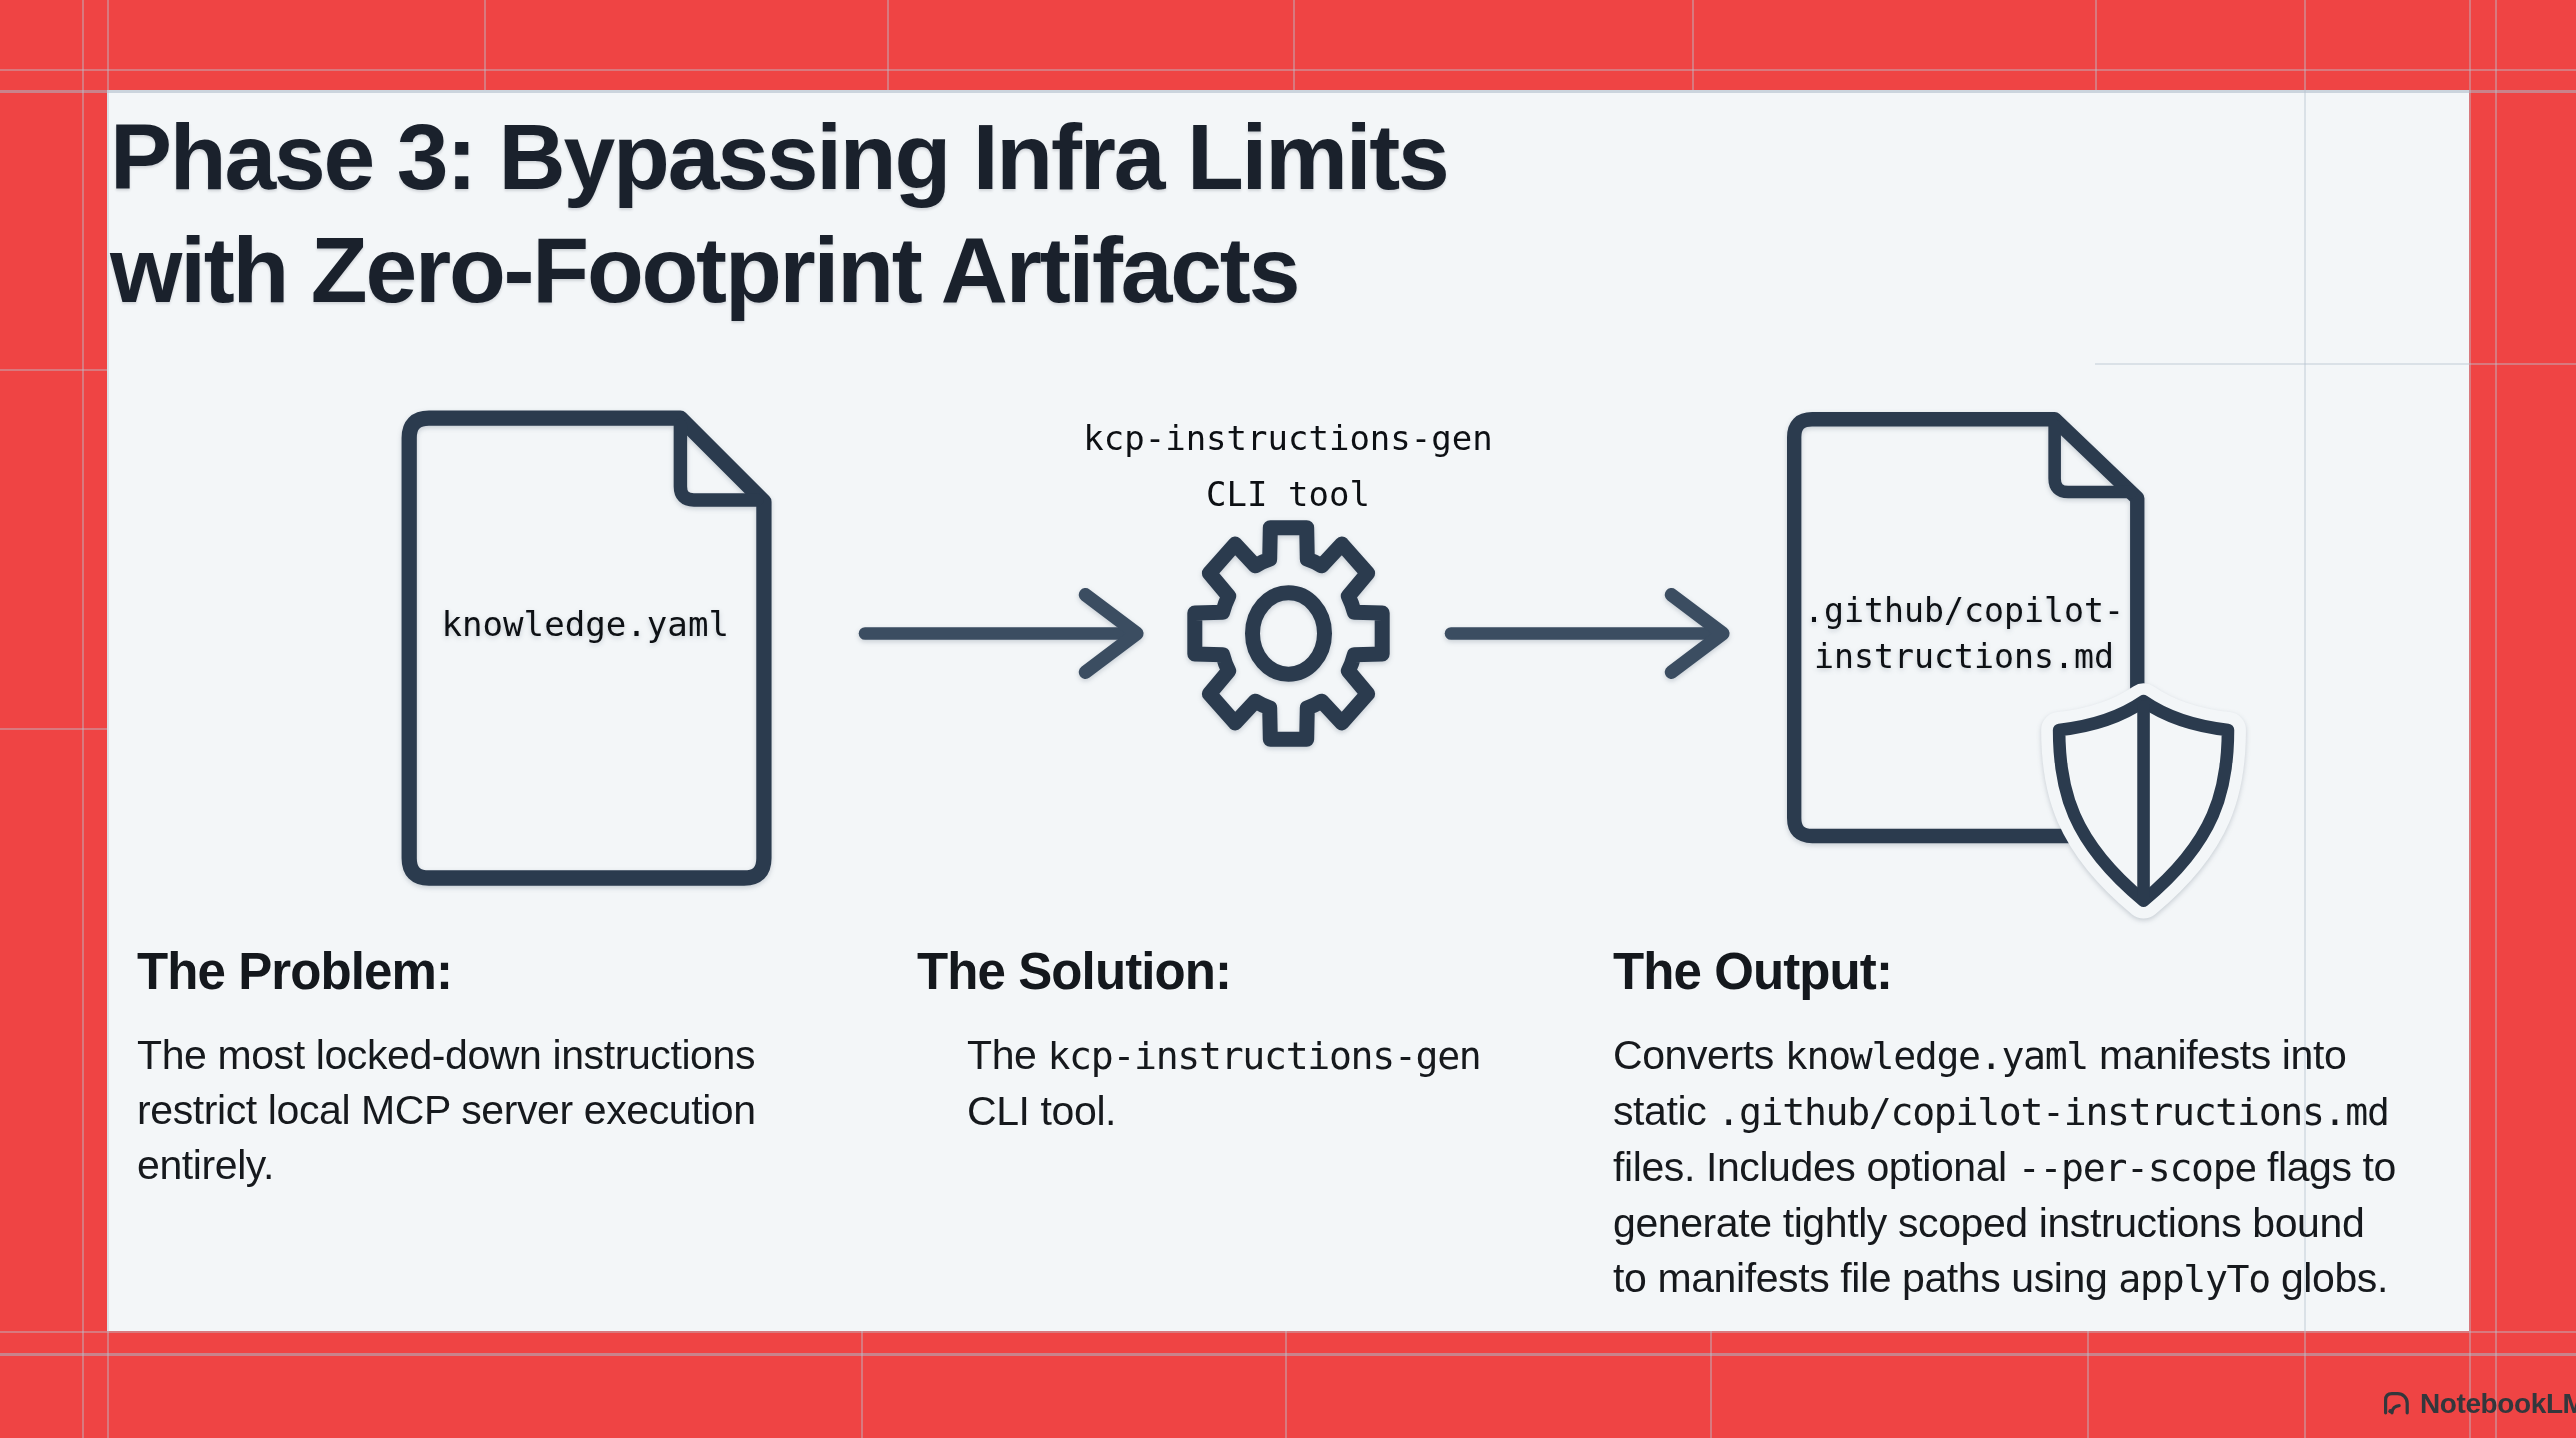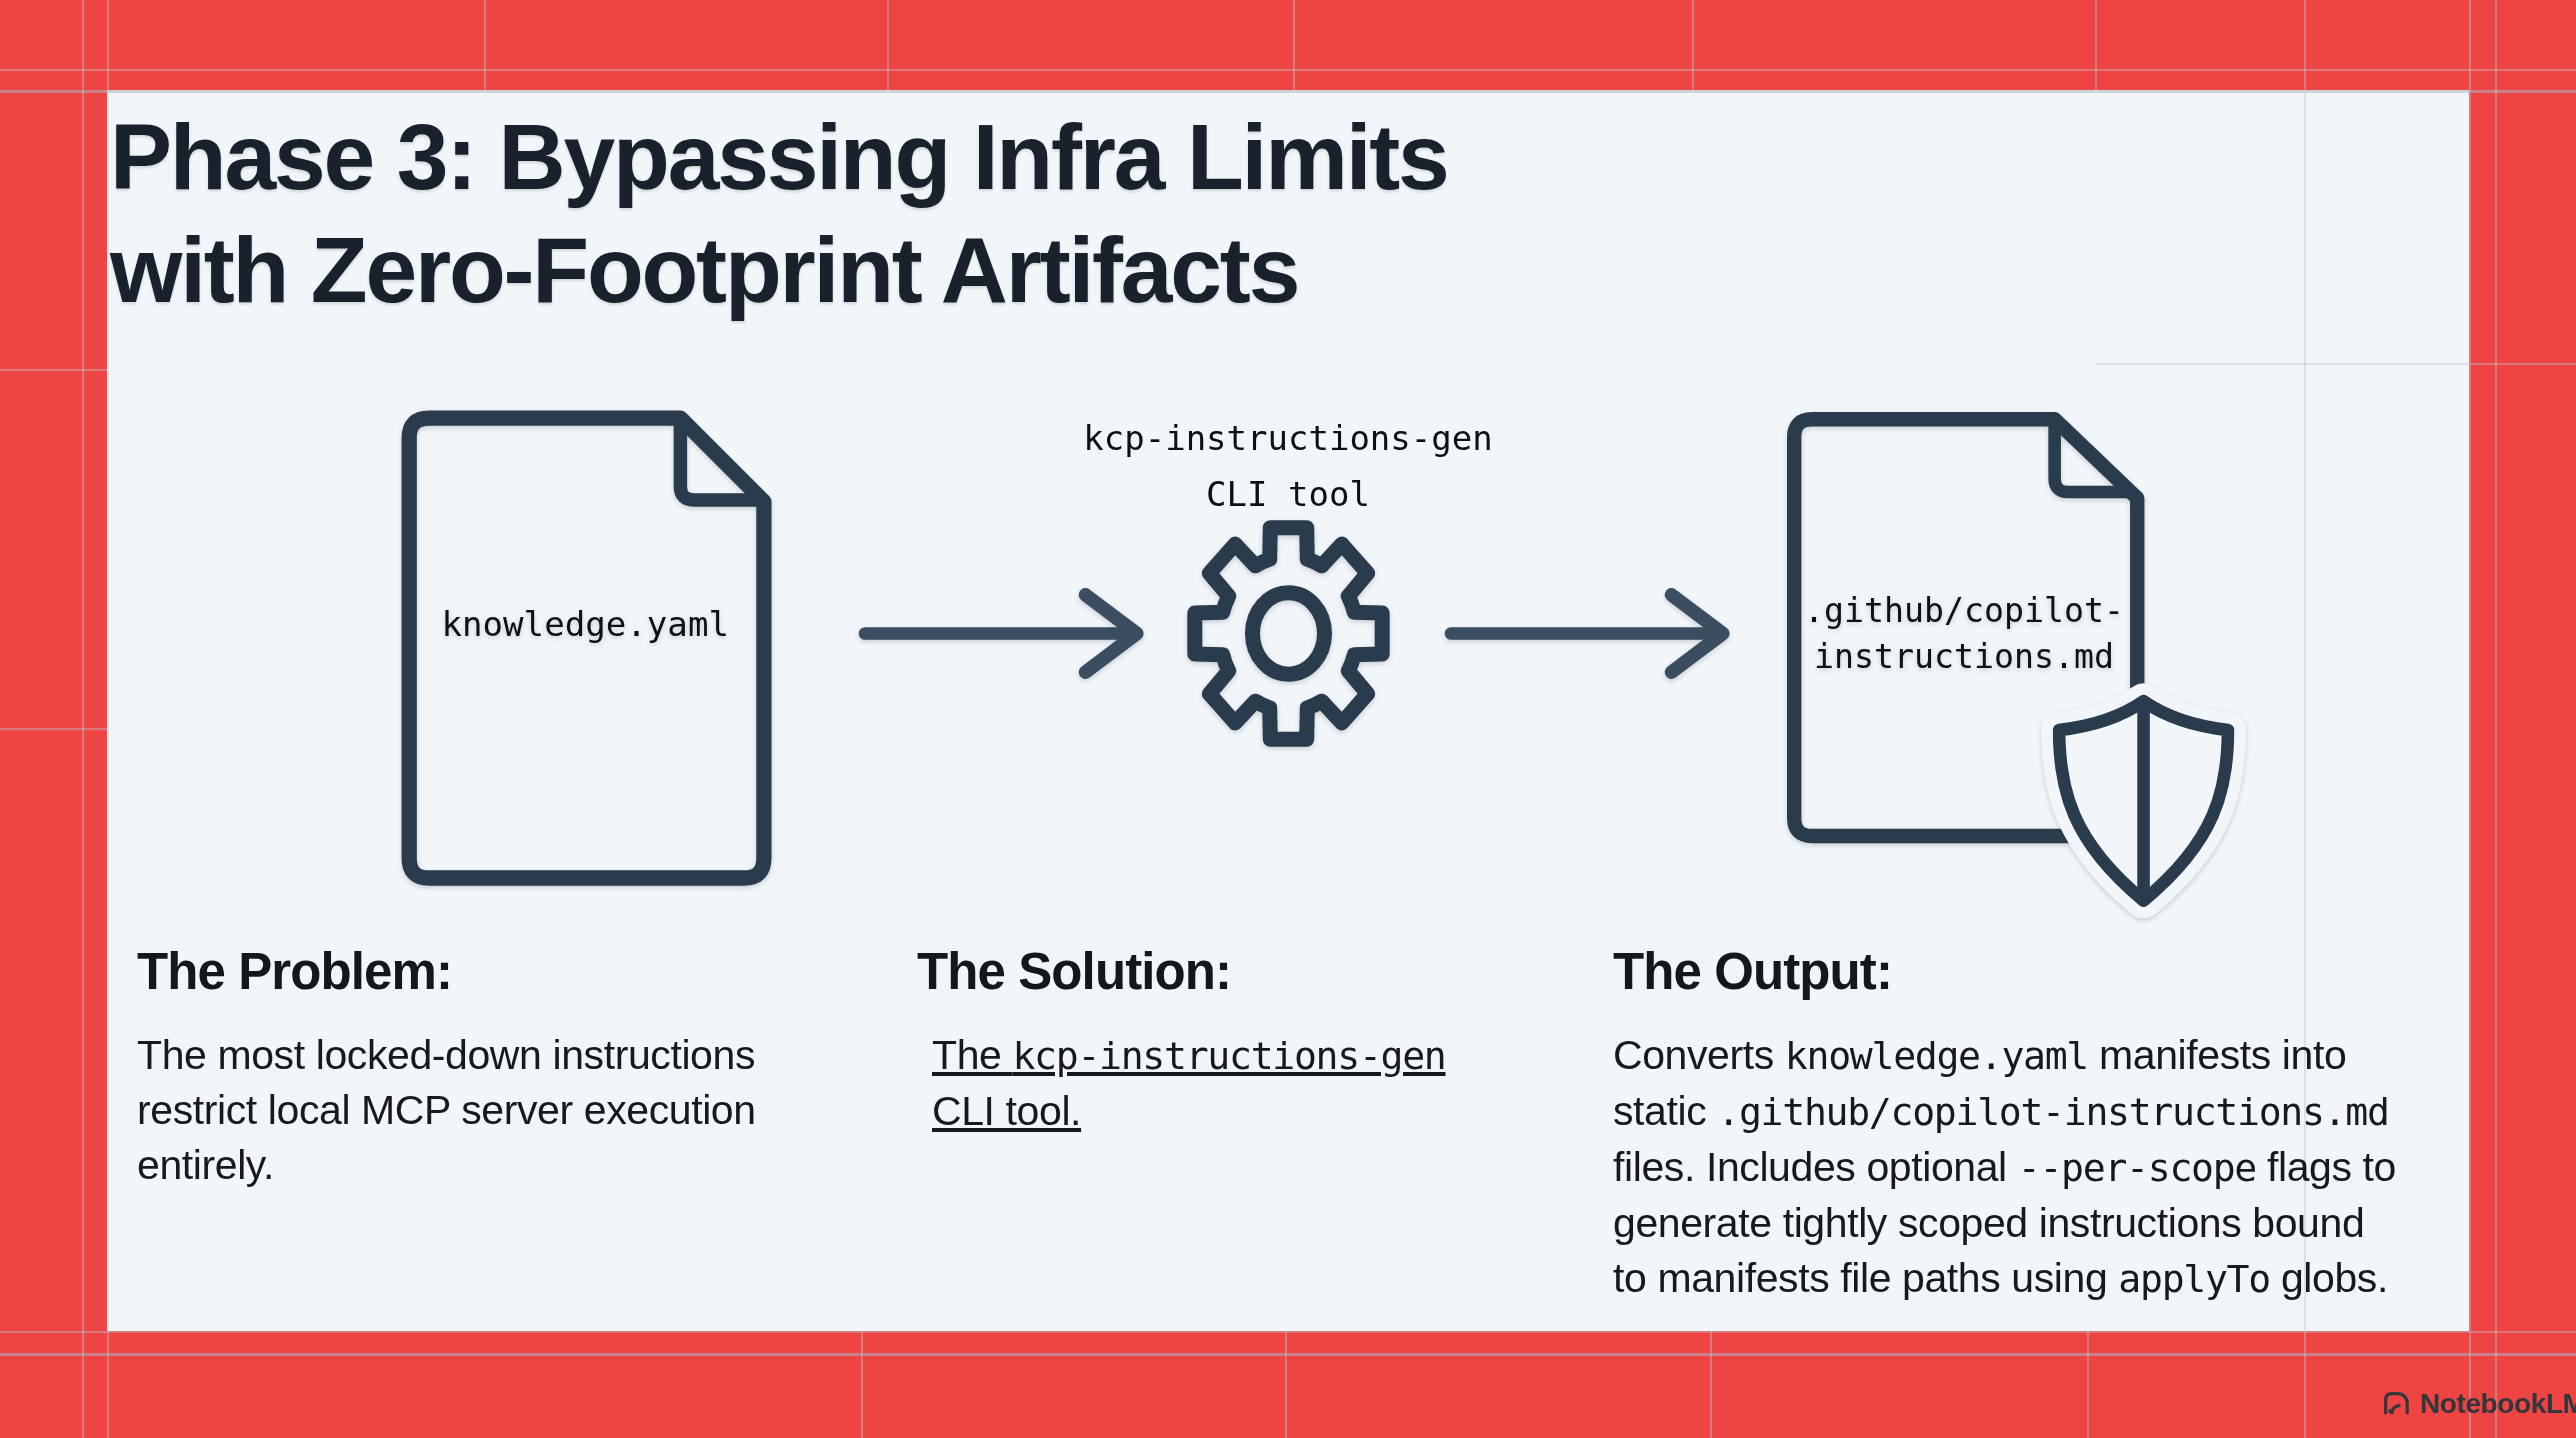--- a/index.html
+++ b/index.html
@@ -147,21 +147,21 @@
       <div class="section-heading" style="left:137px;top:942px;text-align:right;">The Problem:</div>
       <div class="section-body" style="left:137px;top:1028px;width:737px;">
           <div class="tline"><span>The most locked-down instructions</span></div>
           <div class="tline"><span>restrict local MCP server execution</span></div>
           <div class="tline"><span>entirely.</span></div>
         </div>
     </div>
 
     <div>
       <div class="section-heading" style="left:917px;top:942px;">The Solution:</div>
-      <div class="section-body" style="left:932px;top:1028px;width:665px;text-decoration:underline;">
+      <div class="section-body" style="left:967px;top:1028px;width:665px;">
           <div class="tline"><span>The </span><span class="mono">kcp-instructions-gen</span></div>
           <div class="tline"><span>CLI tool.</span></div>
         </div>
     </div>
 
     <div>
       <div class="section-heading" style="left:1613px;top:942px;">The Output:</div>
       <div class="section-body" style="left:1613px;top:1028px;width:935px;">
           <div class="tline"><span>Converts </span><span class="mono">knowledge.yaml</span><span> manifests into</span></div>
           <div class="tline"><span>static </span><span class="mono">.github/copilot-instructions.md</span></div>

